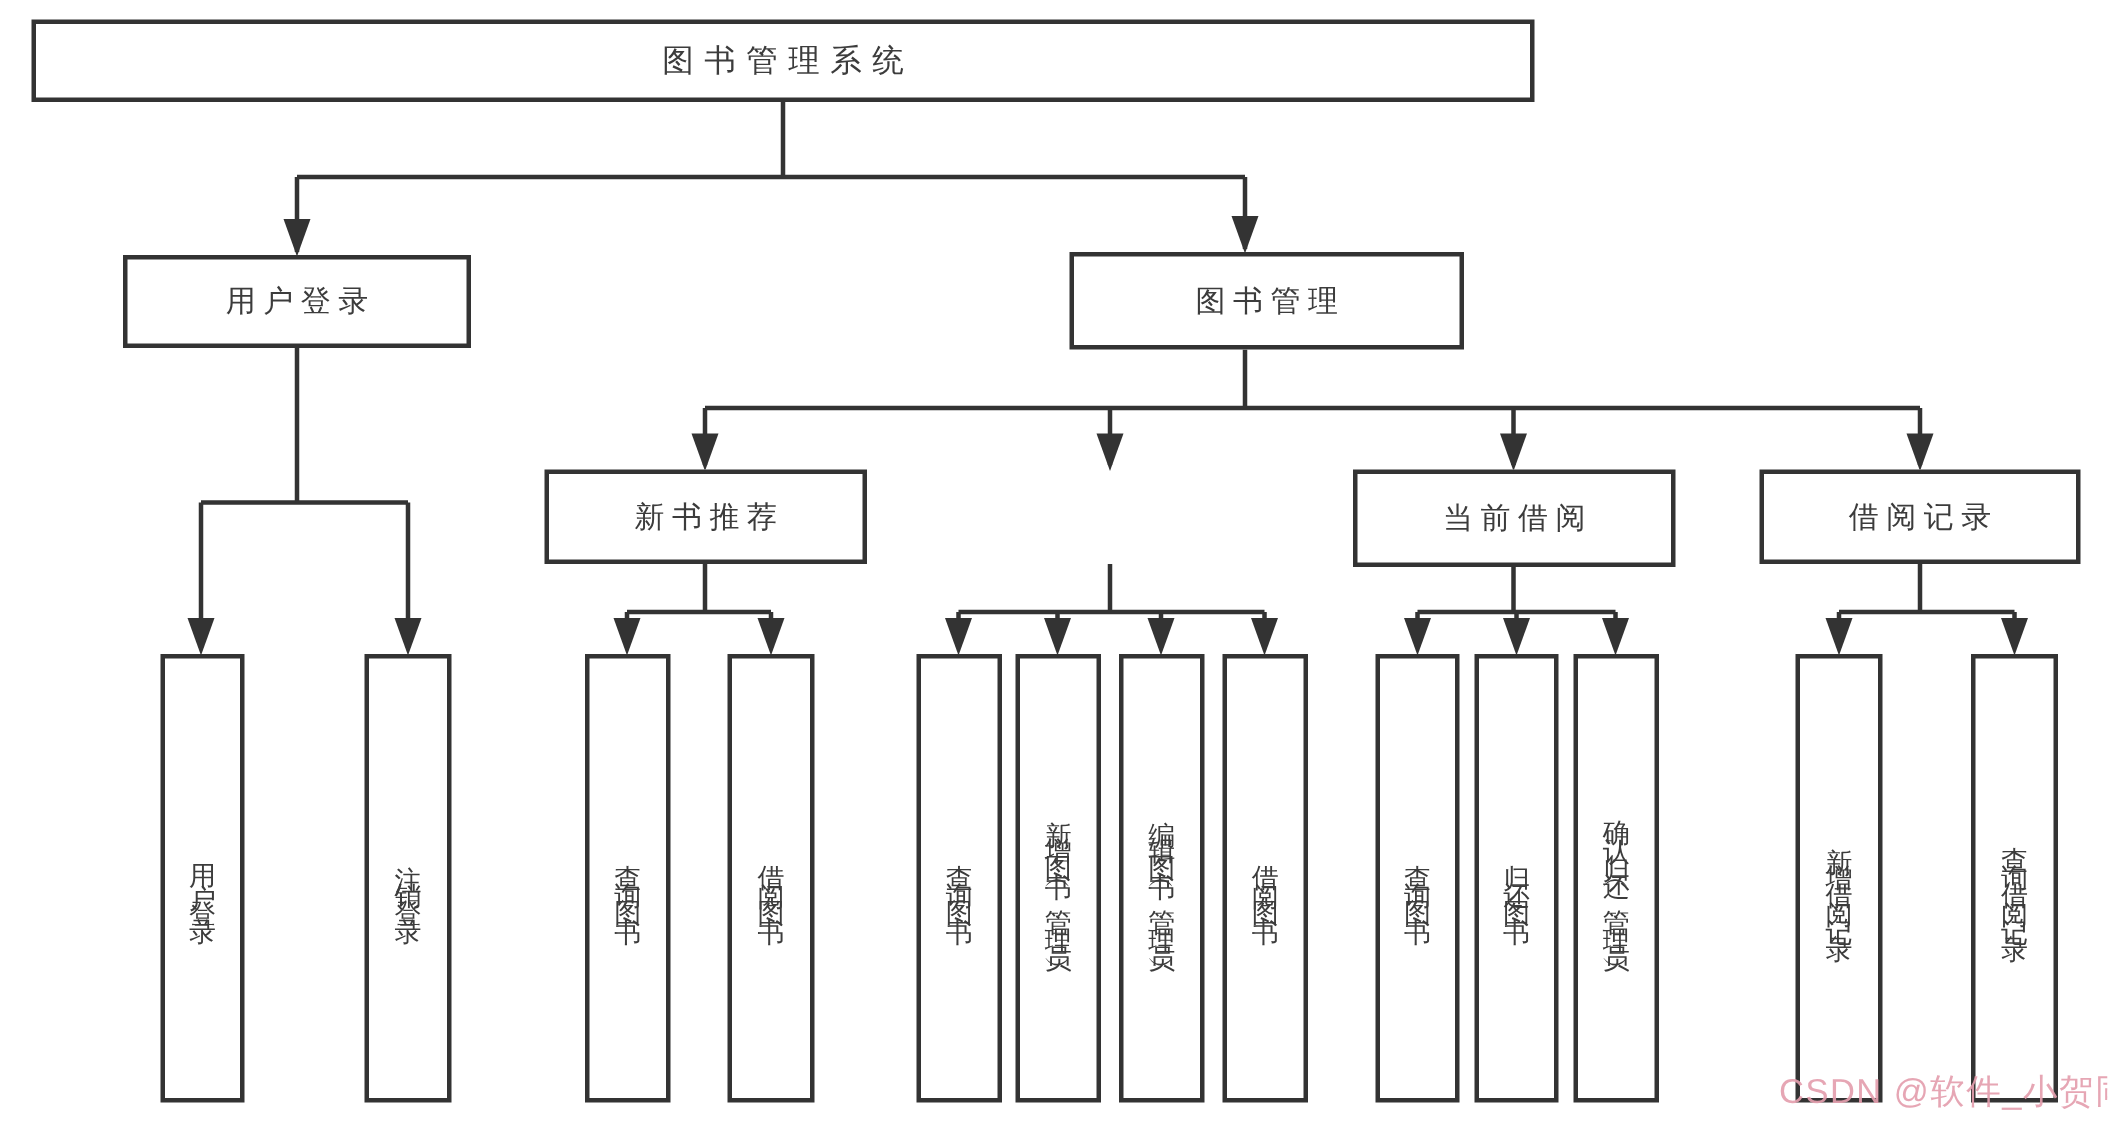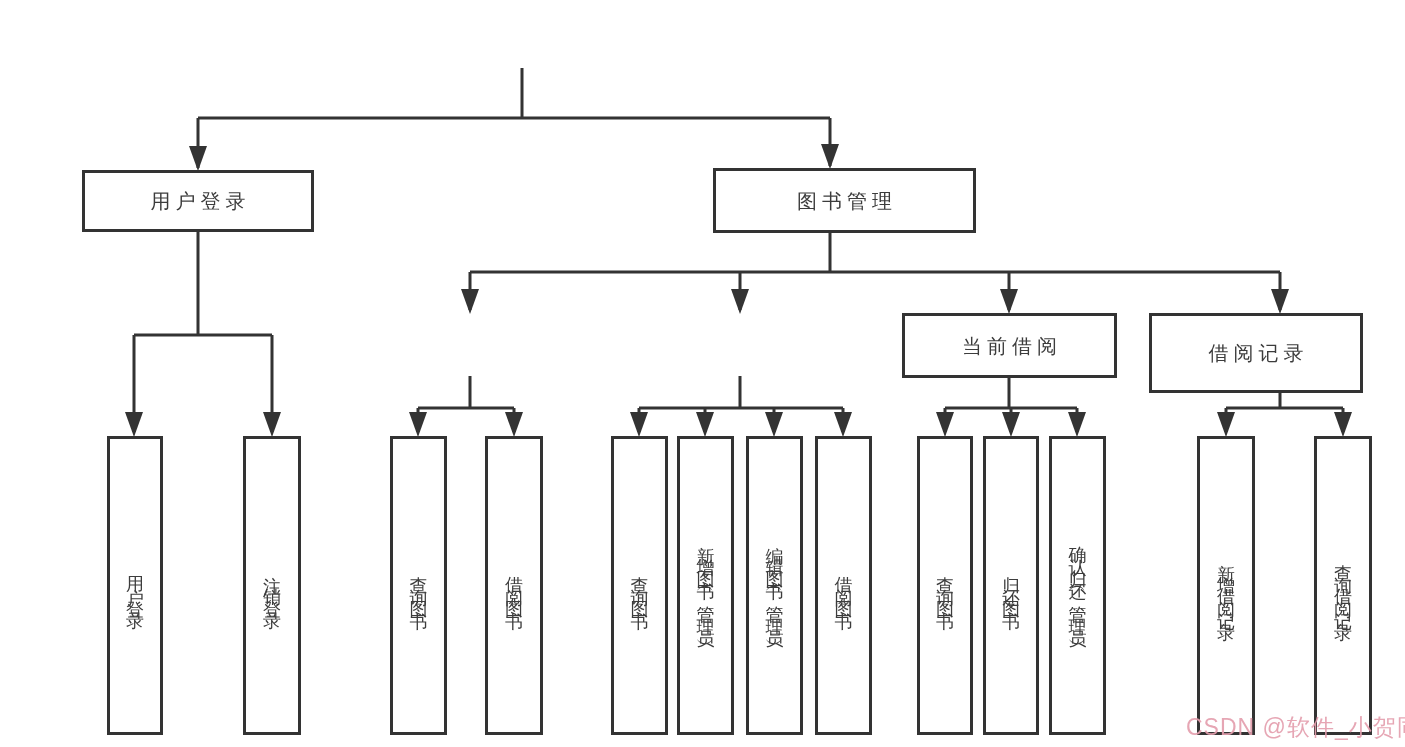--- a/index.html
+++ b/index.html
@@ -124,32 +124,38 @@
       <polygon points="765,412 783,412 774,437"></polygon>
       <polygon points="834,412 852,412 843,437"></polygon>
       <polygon points="936,412 954,412 945,437"></polygon>
       <polygon points="1002,412 1020,412 1011,437"></polygon>
       <polygon points="1068,412 1086,412 1077,437"></polygon>
       <polygon points="1217,412 1235,412 1226,437"></polygon>
       <polygon points="1334,412 1352,412 1343,437"></polygon>
     </g>
   </svg>
 
+  <div class="box root-box">
+    <span class="h-label">图书管理系统</span>
+  </div>
 
   <div class="box" style="left:82px; top:170px; width:232px; height:62px">
     <span class="h-label">用户登录</span>
   </div>
   <div class="box" style="left:713px; top:168px; width:263px; height:65px">
     <span class="h-label">图书管理</span>
   </div>
 
+  <div class="box" style="left:363px; top:313px; width:215px; height:63px">
+    <span class="h-label">新书推荐</span>
+  </div>
   <div class="box" style="left:902px; top:313px; width:215px; height:65px">
     <span class="h-label">当前借阅</span>
   </div>
-  <div class="box" style="left:1149px; top:313px; width:214px; height:80px">
+  <div class="box" style="left:1173px; top:313px; width:214px; height:63px">
     <span class="h-label">借阅记录</span>
   </div>
 
   <div class="box leaf" style="left:107px; width:56px">
     <span class="v-label">用户登录</span>
   </div>
   <div class="box leaf" style="left:243px; width:58px">
     <span class="v-label">注销登录</span>
   </div>
 

